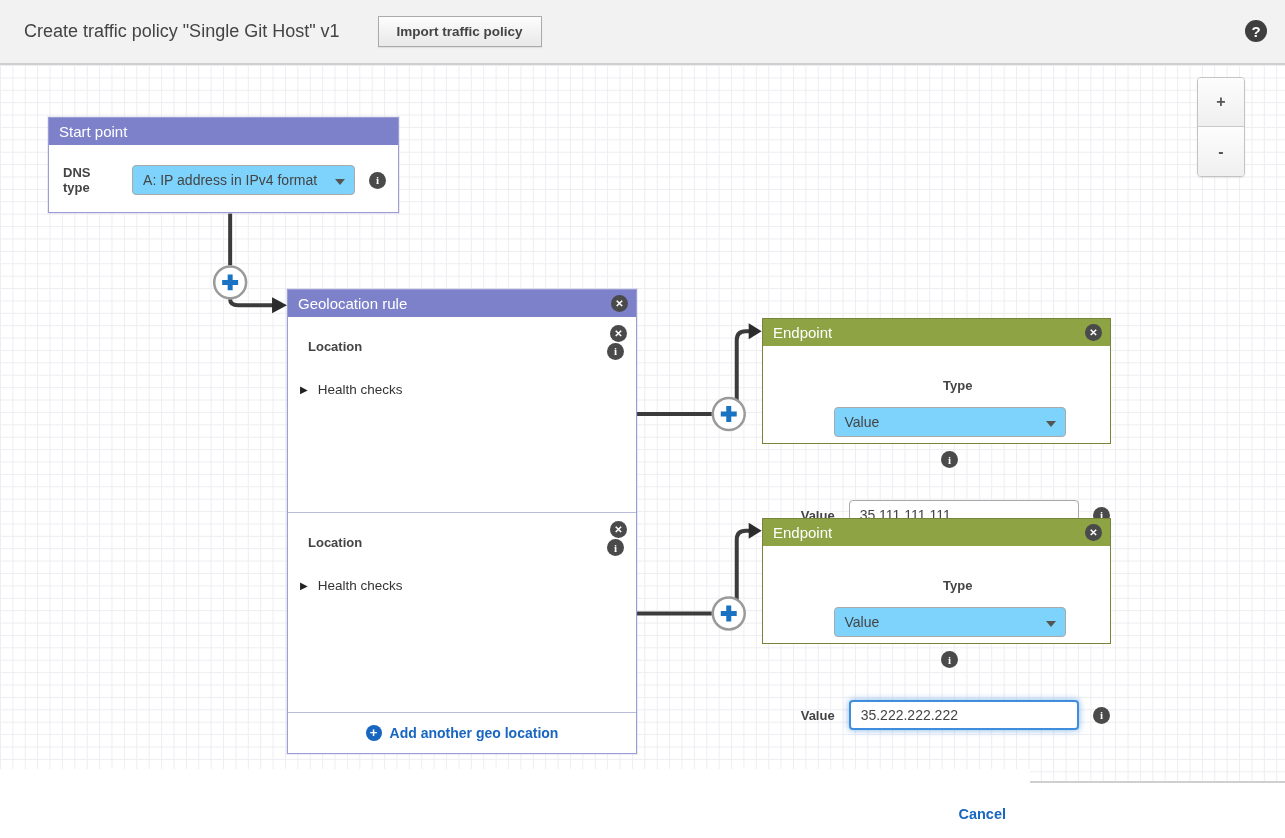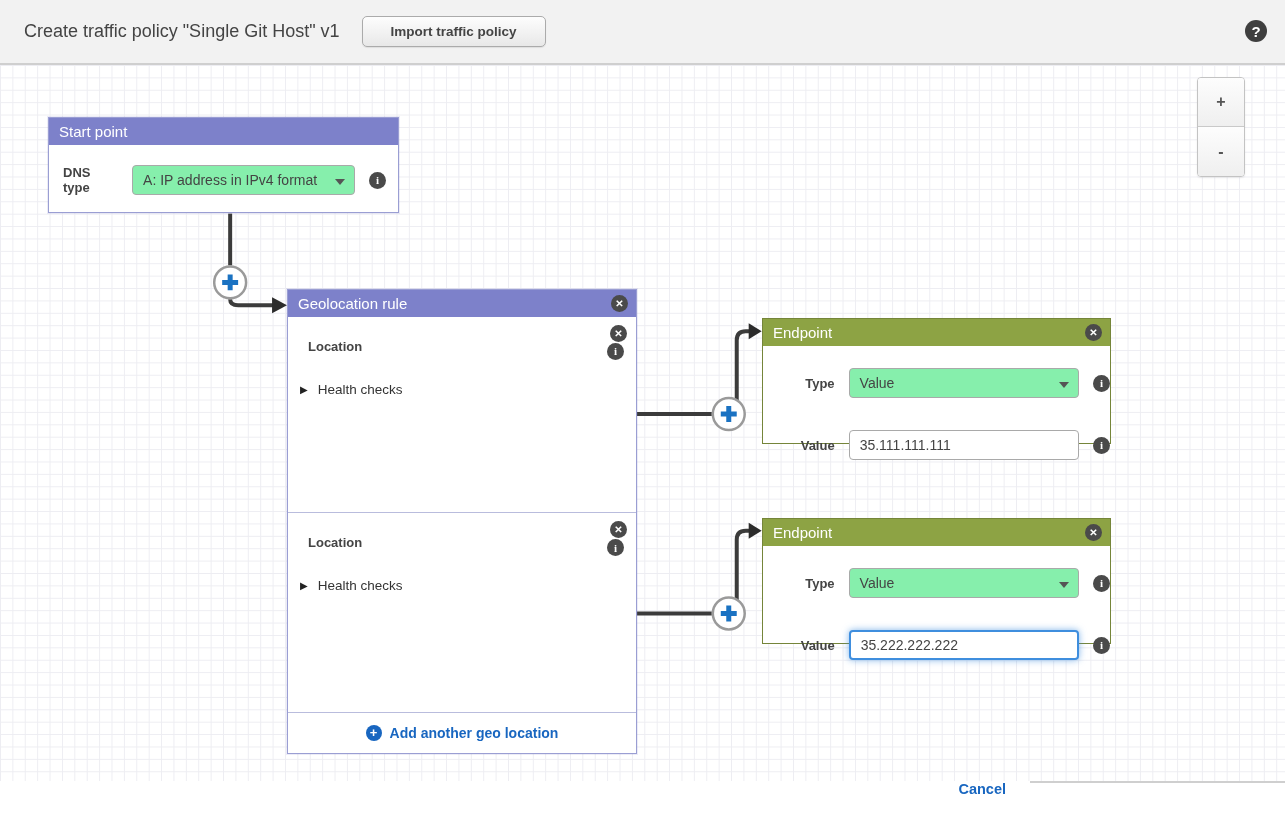--- a/index.html
+++ b/index.html
@@ -6,21 +6,21 @@
     --rule-header:#7d81ca; --rule-border:#9a9ed3; --endpoint-header:#8da344; --endpoint-border:#75853a;
     --accent-blue:#1a72c2; --link-blue:#1866c0; --line-color:#3b3b3b; --grid-line:#ededf2;
   }
   *{box-sizing:border-box;margin:0;padding:0;}
   html,body{width:1285px;height:838px;}
   body{font-family:"Liberation Sans",sans-serif;color:#444;background:#fff;overflow:hidden;position:relative;}
 
   
   .topbar{height:65px;background:#f2f2f2;border-bottom:2px solid #cfcfcf;display:flex;align-items:center;padding:0 24px;position:relative;}
   .page-title{font-size:18px;color:#444;}
-  .import-btn{margin-left:22px;font-size:13.5px;font-weight:bold;color:#444;background:linear-gradient(#fdfdfd,#e8e8e8);border:1px solid #ababab;border-radius:5px;padding:7px 28px;cursor:pointer;box-shadow:0 1px 1px rgba(0,0,0,.08);}
+  .import-btn{margin-left:38px;font-size:13.5px;font-weight:bold;color:#444;background:linear-gradient(#fdfdfd,#e8e8e8);border:1px solid #ababab;border-radius:0;padding:7px 18px;cursor:pointer;box-shadow:0 1px 1px rgba(0,0,0,.08);}
   .help-icon{position:absolute;right:18px;top:20px;width:22px;height:22px;border-radius:50%;background:#3f3f3f;color:#fff;font-weight:bold;font-size:15px;display:flex;align-items:center;justify-content:center;cursor:pointer;}
 
   
   .canvas{position:absolute;left:0;top:65px;width:1285px;height:718px;background-color:#fff;border-bottom:2px solid #cfcfcf;
     background-image:linear-gradient(to right,var(--grid-line) 1px,transparent 1px),linear-gradient(to bottom,var(--grid-line) 1px,transparent 1px);
     background-size:12.4px 12.4px;}
   .wires{position:absolute;left:0;top:0;width:100%;height:100%;pointer-events:none;}
   .wires [data-interactable="true"]{pointer-events:auto;cursor:pointer;}
 
   .node{position:absolute;background:#fff;}
@@ -29,21 +29,21 @@
   .green .node-header{background:var(--endpoint-header);}
   .purple{border:1px solid var(--rule-border);box-shadow:0 0 0 1px rgba(125,129,202,.15);}
   .green{border:1px solid var(--endpoint-border);}
 
   .circle-icon{width:17px;height:17px;border-radius:50%;background:#4a4a4a;color:#fff;display:flex;align-items:center;justify-content:center;cursor:pointer;flex:0 0 auto;}
   .circle-icon.x{font-size:10px;font-weight:bold;}
   .circle-icon.i{font-size:11px;font-weight:bold;font-family:"Liberation Serif",serif;cursor:pointer;}
   .hdr-close{position:absolute;right:8px;top:5px;}
 
   .field-label{font-weight:bold;font-size:13px;color:#444;}
-  .dropdown{height:30px;background:#86efac;border:1px solid #a9a9a9;border-radius:4px;display:flex;align-items:center;padding:0 26px 0 10px;font-size:14px;color:#444;position:relative;cursor:pointer;}
+  .dropdown{height:30px;background:#7dd3fc;border:1px solid #a9a9a9;border-radius:4px;display:flex;align-items:center;padding:0 26px 0 10px;font-size:14px;color:#444;position:relative;cursor:pointer;}
   .dropdown .caret{position:absolute;right:9px;top:13px;width:0;height:0;border-left:5px solid transparent;border-right:5px solid transparent;border-top:6px solid #555;}
   .text-input{height:30px;width:232px;border:1px solid #a9a9a9;border-radius:4px;padding:0 10px;font-size:14px;color:#444;font-family:"Liberation Sans",sans-serif;background:#fff;}
   .text-input.focused{border:2px solid #3f8ede;box-shadow:0 0 7px rgba(63,142,222,.65);outline:none;}
 
   
   .start-point{left:48px;top:52px;width:351px;height:96px;}
   .start-row{display:flex;align-items:center;padding:20px 12px 0 14px;gap:14px;}
   .start-row .dropdown{width:232px;}
 
   
@@ -59,32 +59,32 @@
   .tri{font-size:10px;color:#222;}
   .geo-footer{margin-top:auto;height:41px;border-top:1px solid #b9bcdd;display:flex;align-items:center;justify-content:center;gap:8px;cursor:pointer;}
   .geo-footer .plus-badge{width:16px;height:16px;border-radius:50%;background:var(--link-blue);color:#fff;font-weight:bold;font-size:13px;line-height:15px;text-align:center;}
   .geo-footer .link-text{color:var(--link-blue);font-size:14px;font-weight:bold;}
 
   
   .endpoint{width:349px;height:126px;}
   .ep1{left:762px;top:253px;}
   .ep2{left:762px;top:453px;}
   .ep-row{display:flex;align-items:center;gap:14px;padding-left:26px;}
-  .ep-row.r0{margin-top:22px;}
+  .ep-row.r0{margin-top:32px;flex-direction:column;}
   .ep-row.r1{margin-top:32px;}
   .ep-row .field-label{width:46px;text-align:right;}
   .ep-row .dropdown{width:232px;}
 
   
   .zoomctl{position:absolute;right:40px;top:12px;width:48px;border:1px solid #c3c3c3;border-radius:4px;overflow:hidden;box-shadow:0 1px 2px rgba(0,0,0,.08);}
   .zoomctl button{display:block;width:100%;height:49px;border:none;background:linear-gradient(#fdfdfd,#efefef);font-size:16px;font-weight:bold;color:#555;cursor:pointer;}
   .zoomctl button:first-child{border-bottom:1px solid #c9c9c9;}
 
   
-  .footer{position:absolute;left:0;bottom:4px;width:1030px;height:53px;background:#fff;display:flex;align-items:flex-start;justify-content:flex-end;padding:0 24px;gap:22px;}
+  .footer{position:absolute;left:0;bottom:16px;width:1030px;height:53px;background:#fff;display:flex;align-items:flex-end;justify-content:flex-end;padding:0 24px;gap:22px;}
   .cancel-link{color:var(--link-blue);font-weight:bold;font-size:14.5px;cursor:pointer;text-decoration:none;}
   .create-btn{background:linear-gradient(#3f8ede,#2373cb);border:1px solid #2a6cb5;border-radius:4px;color:#fff;font-weight:bold;font-size:14.5px;padding:9px 18px;cursor:pointer;box-shadow:0 1px 1px rgba(0,0,0,.15);}
 </style>
 </head>
 <body>
 
 <div class="topbar" data-interactable="false">
   <div class="page-title" data-interactable="false">Create traffic policy "Single Git Host" v1</div>
   <button class="import-btn" data-interactable="true">Import traffic policy</button>
   <div class="help-icon" data-interactable="true">?</div>

